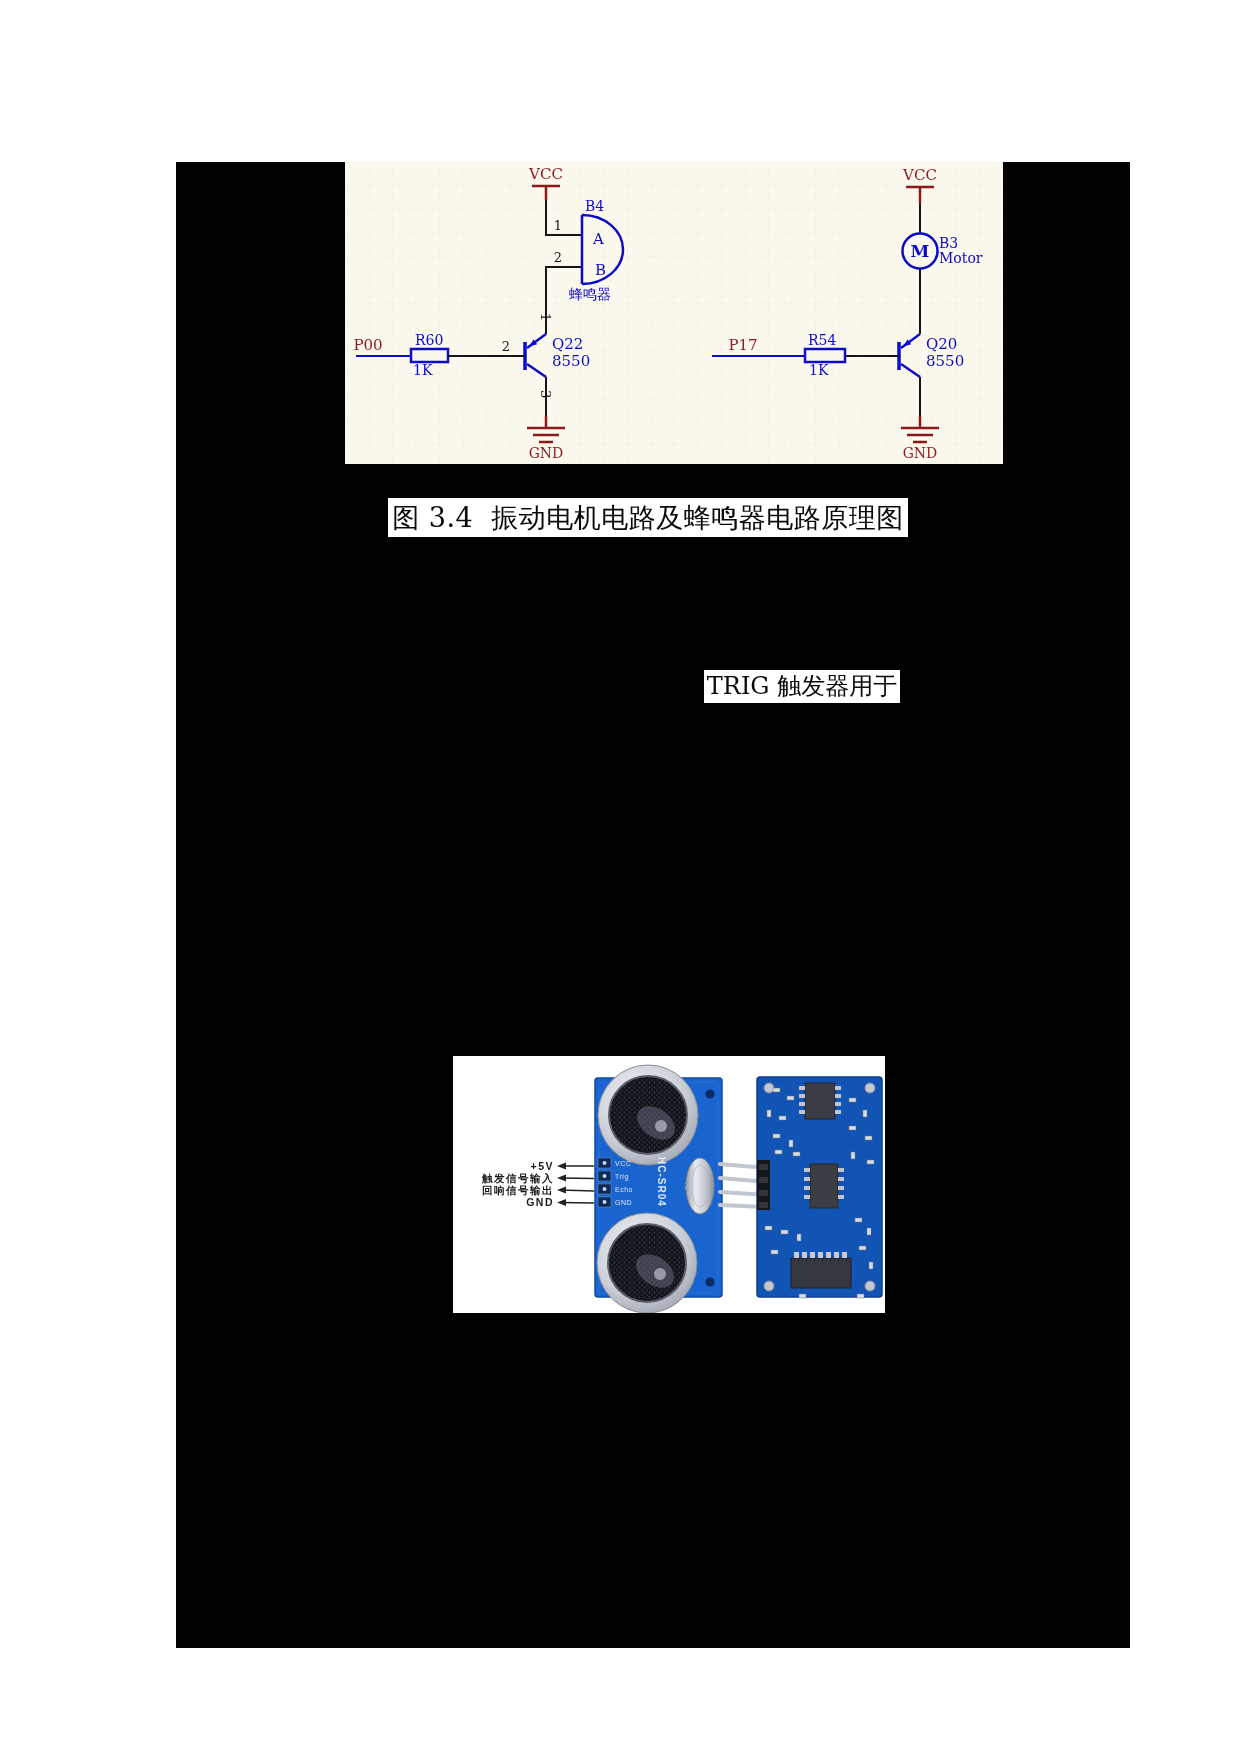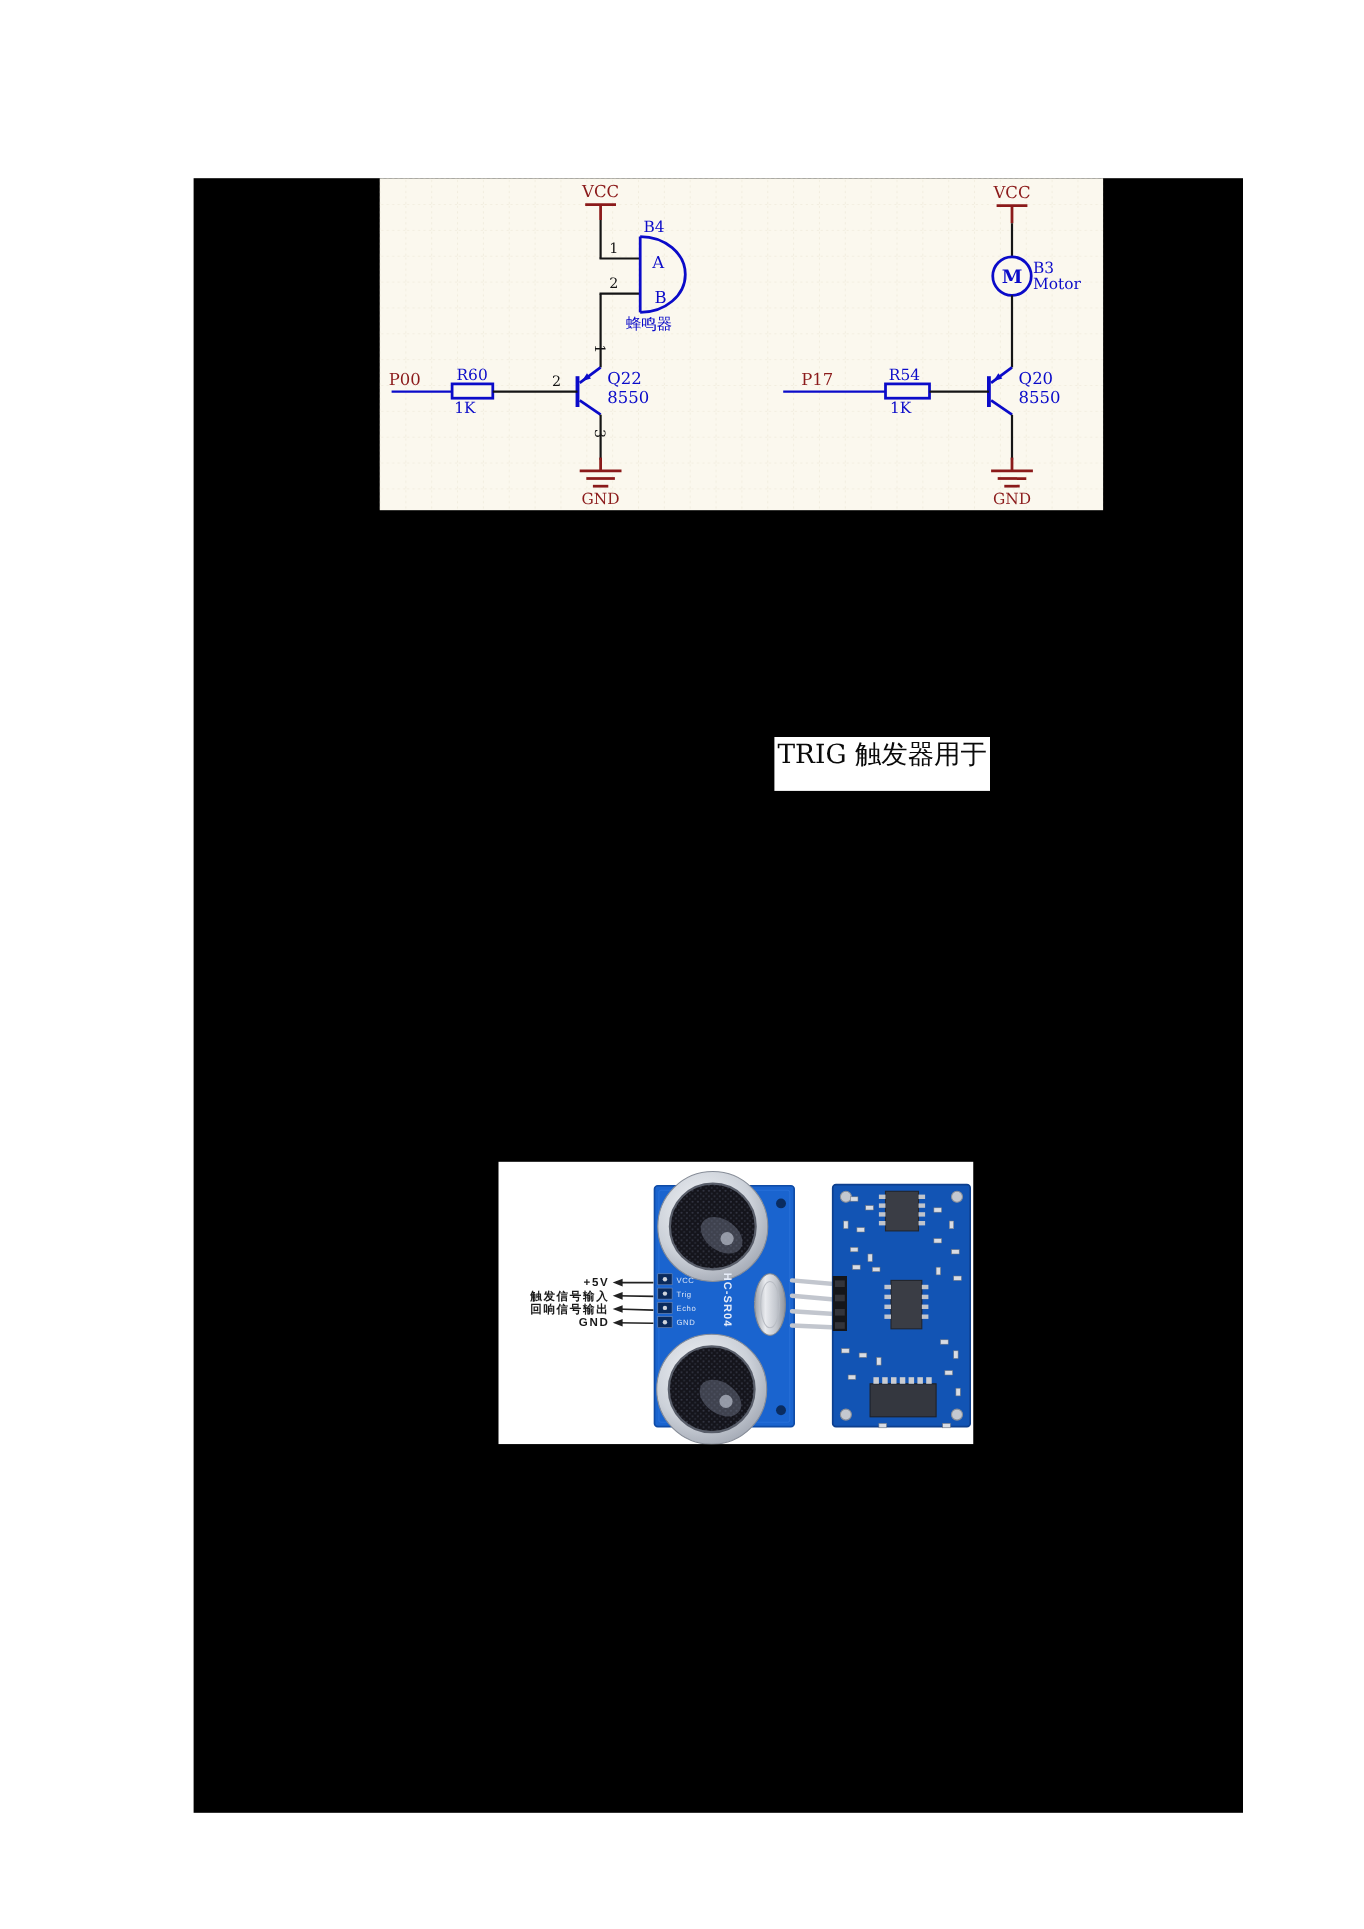--- a/index.html
+++ b/index.html
@@ -17,21 +17,21 @@
     position:absolute; left:345px; top:162px; width:658px; height:302px;
   }
   .figure-caption {
     position:absolute; left:388px; top:498px; width:520px; height:39px;
     background:#ffffff; color:#0a0a0a;
     font-family:"DejaVu Serif", serif;
     font-size:27px; line-height:39px; text-align:center;
     white-space:pre; letter-spacing:0.5px;
   }
   .trig-fragment {
-    position:absolute; left:704px; top:670px; width:196px; height:49px;
+    position:absolute; left:704px; top:670px; width:196px; height:33px;
     background:#ffffff; color:#0a0a0a;
     font-family:"DejaVu Serif", serif;
     font-size:24px; line-height:33px; text-align:center; white-space:pre;
   }
   .photo-wrap {
     position:absolute; left:453px; top:1056px; width:432px; height:257px;
   }
   
   .t-maroon { fill:#8b1a1a; font-family:"DejaVu Serif",serif; font-size:15px; }
   .t-blue   { fill:#0b0bc9; font-family:"DejaVu Serif",serif; font-size:14px; }
@@ -134,20 +134,21 @@
         <line x1="575" y1="215" x2="575" y2="256" stroke="#151515" stroke-width="2"></line>
         <line x1="575" y1="254" x2="575" y2="266" stroke="#8b1a1a" stroke-width="2.5"></line>
         <line x1="556" y1="266" x2="594" y2="266" stroke="#8b1a1a" stroke-width="2.5"></line>
         <line x1="562" y1="273" x2="588" y2="273" stroke="#8b1a1a" stroke-width="2.5"></line>
         <line x1="568" y1="280" x2="582" y2="280" stroke="#8b1a1a" stroke-width="2.5"></line>
         <text class="t-maroon" x="575" y="296" text-anchor="middle" style="font-size:14px">GND</text>
       </g>
     </svg>
   </div>
 
+  <div class="figure-caption">图 3.4  振动电机电路及蜂鸣器电路原理图</div>
 
   <div class="trig-fragment">TRIG 触发器用于</div>
 
   <div class="photo-wrap">
     <svg width="432" height="257" viewBox="0 0 432 257">
       <defs>
         <radialGradient id="silverGrad" cx="40%" cy="35%" r="75%">
           <stop offset="0%" stop-color="#f2f4f7"></stop>
           <stop offset="60%" stop-color="#ccd1d9"></stop>
           <stop offset="100%" stop-color="#9aa0ac"></stop>

